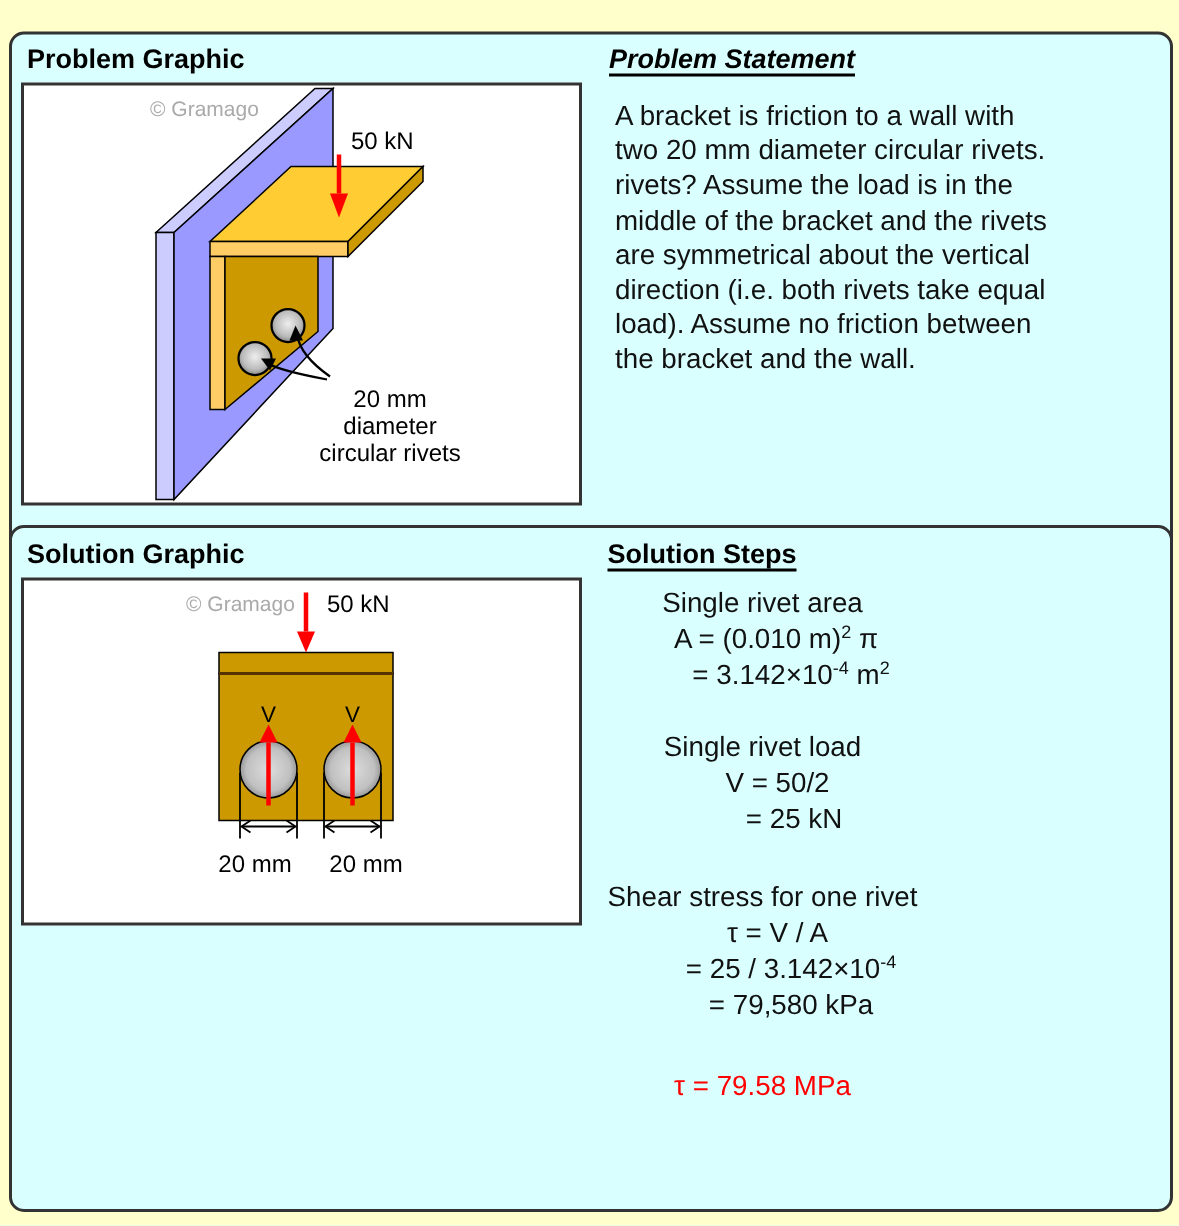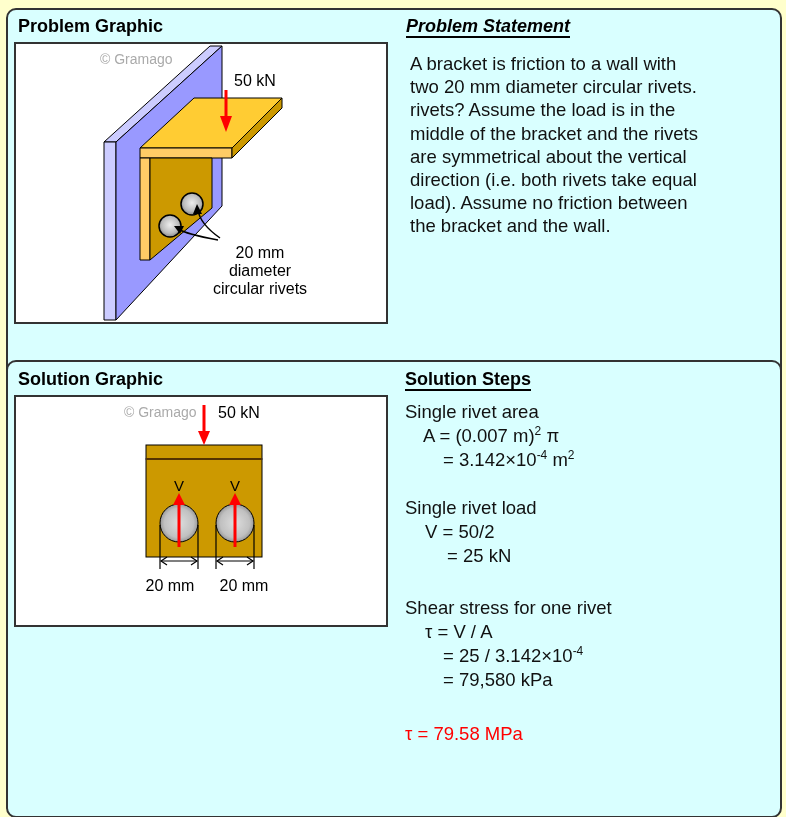--- a/index.html
+++ b/index.html
@@ -10,22 +10,22 @@
     position: relative;
     overflow: hidden;
   }
   .panel {
     position: absolute;
     background: #d9ffff;
     border: 2px solid #333333;
     border-radius: 10px;
     box-sizing: border-box;
   }
-  #panel-problem { left: 6px; top: 8px; width: 776px; height: 404px; }
-  #panel-solution { left: 6px; top: 360px; width: 776px; height: 458px; }
+  #panel-problem { left: 6px; top: 21px; width: 776px; height: 404px; }
+  #panel-solution { left: 6px; top: 350px; width: 776px; height: 458px; }
 
   .section-title {
     position: absolute;
     font-weight: bold;
     font-size: 18px;
     color: #000;
     margin: 0;
   }
   .underlined {
     border-bottom: 2px solid #000;
@@ -153,23 +153,23 @@
 
       <line x1="188" y1="8" x2="188" y2="34" stroke="#ff0000" stroke-width="3"></line>
       <polygon points="182,34 194,34 188,48" fill="#ff0000"></polygon>
       <text x="108" y="20" font-size="14" fill="#aaaaaa">© Gramago</text>
       <text x="202" y="21" font-size="16" fill="#000">50 kN</text>
     </svg>
   </div>
 
   <div class="section-title underlined" style="left:397px; top:7px;">Solution Steps</div>
 
-  <div class="body-text steps" style="left:397px; top:38px;">
+  <div class="body-text steps" style="left:397px; top:38px;text-align:center;">
     <div class="line">Single rivet area</div>
-    <div class="line" style="padding-left:18px;"><span>A = (0.007 m)</span><sup>2</sup><span> π</span></div>
+    <div class="line" style="padding-left:18px;"><span>A = (0.010 m)</span><sup>2</sup><span> π</span></div>
     <div class="line" style="padding-left:38px;"><span>= 3.142×10</span><sup>-4</sup><span> m</span><sup>2</sup></div>
     <div class="gap"></div>
     <div class="line">Single rivet load</div>
     <div class="line" style="padding-left:20px;">V = 50/2</div>
     <div class="line" style="padding-left:42px;">= 25 kN</div>
     <div class="gap"></div>
     <div class="line" style="margin-top:4px;">Shear stress for one rivet</div>
     <div class="line" style="padding-left:20px;">τ = V / A</div>
     <div class="line" style="padding-left:38px;"><span>= 25 / 3.142×10</span><sup>-4</sup></div>
     <div class="line" style="padding-left:38px;">= 79,580 kPa</div>

